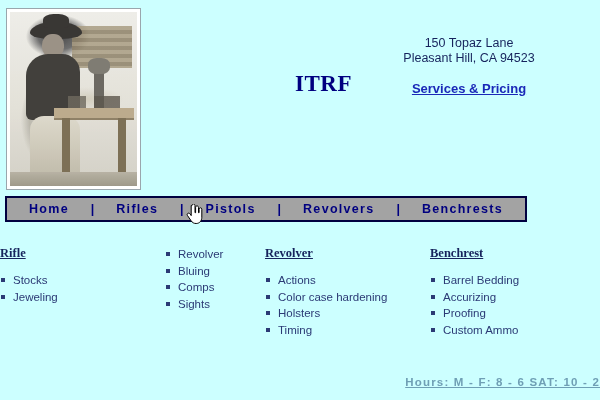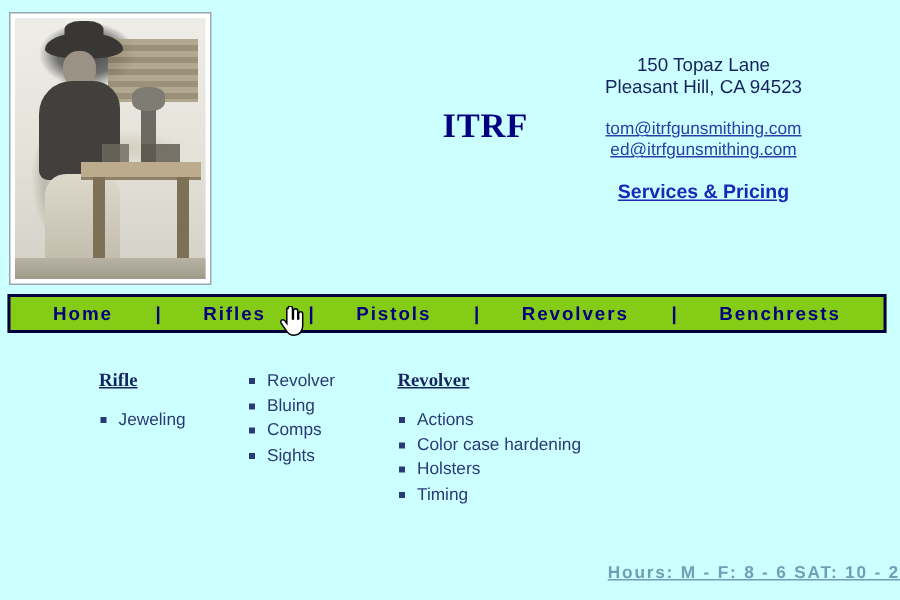--- a/index.html
+++ b/index.html
@@ -163,23 +163,23 @@
     text-decoration: underline;
     cursor: pointer;
     display: inline-block;
   }
 
   
   .navbar {
     position: absolute;
     left: 5px;
     top: 196px;
-    width: 586px;
+    width: 522px;
     height: 26px;
-    background: #84cc16;
+    background: #a3a3a3;
     border: 2px solid #000040;
     box-sizing: border-box;
     display: flex;
     align-items: center;
     justify-content: space-evenly;
   }
   .nav-item {
     color: #000080;
     font-weight: bold;
     font-size: 12.5px;
@@ -205,21 +205,21 @@
 
   
   .columns {
     position: absolute;
     left: 0;
     top: 246px;
     width: 600px;
     display: flex;
   }
   .col { box-sizing: border-box; }
-  .col-1 { width: 165px; padding-left: 66px; }
+  .col-1 { width: 165px; }
   .col-2 { width: 100px; }
   .col-3 { width: 165px; }
   .col-4 { width: 170px; }
 
   .col-head {
     color: #16235c;
     font-weight: bold;
     font-size: 12.5px;
     text-decoration: underline;
     margin-bottom: 11px;
@@ -284,24 +284,20 @@
 
   <div class="title-block">
     <div>ITRF</div>
   </div>
 
   <div class="contact-block">
     <div class="contact-addr">
       <div>150 Topaz Lane</div>
       <div>Pleasant Hill, CA 94523</div>
     </div>
-    <div class="contact-emails">
-      <a class="email-link">tom@itrfgunsmithing.com</a>
-      <a class="email-link">ed@itrfgunsmithing.com</a>
-    </div>
     <a class="services-link">Services &amp; Pricing</a>
   </div>
 
 </div>
 
 <div class="navbar">
   <span class="nav-item">Home</span>
   <span class="nav-sep">|</span>
   <span class="nav-item">Rifles</span>
   <span class="nav-sep">|</span>
@@ -314,20 +310,21 @@
 
 <svg class="cursor-hand" viewBox="0 0 17 20">
   <path d="M6 1.6c0-.9.7-1.6 1.5-1.6S9 .7 9 1.6v7.1h.6V3.4c0-.85.65-1.5 1.45-1.5s1.45.65 1.45 1.5v5.3h.6V5.2c0-.8.6-1.4 1.35-1.4S15.8 4.4 15.8 5.2v8.1c0 3.6-2.3 6.2-5.6 6.2-2.3 0-3.9-.9-5-2.6L1.4 11.4c-.5-.8-.2-1.7.6-2.1.7-.35 1.5-.1 2 .6l1.2 1.7V1.6z" fill="#ffffff" stroke="#000000" stroke-width="1"></path>
 </svg>
 
 <div class="columns">
 
   <div class="col col-1">
     <div class="col-head">Rifle</div>
     <ul class="col-list">
+      <li>Stocks</li>
       <li>Jeweling</li>
     </ul>
   </div>
 
   <div class="col col-2">
     <ul class="col-list">
       <li>Revolver</li>
       <li>Bluing</li>
       <li>Comps</li>
       <li>Sights</li>
@@ -337,16 +334,25 @@
   <div class="col col-3">
     <div class="col-head">Revolver</div>
     <ul class="col-list">
       <li>Actions</li>
       <li>Color case hardening</li>
       <li>Holsters</li>
       <li>Timing</li>
     </ul>
   </div>
 
+  <div class="col col-4">
+    <div class="col-head">Benchrest</div>
+    <ul class="col-list">
+      <li>Barrel Bedding</li>
+      <li>Accurizing</li>
+      <li>Proofing</li>
+      <li>Custom Ammo</li>
+    </ul>
+  </div>
 
 </div>
 
 <div class="footer">Hours:  M - F: 8 - 6     SAT: 10 - 2</div>
 
 </body></html>

